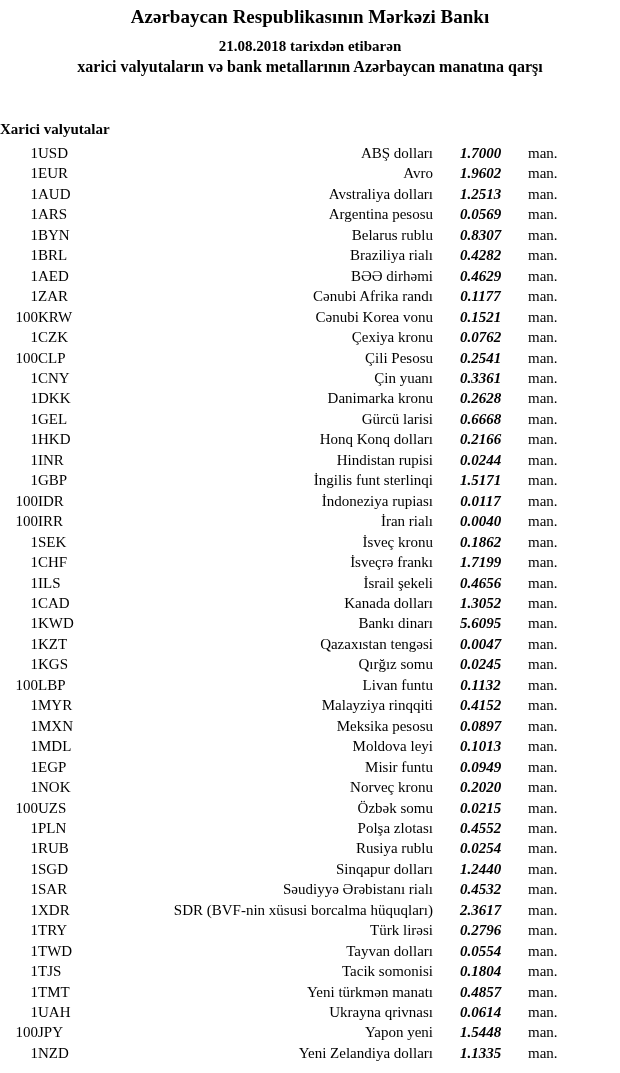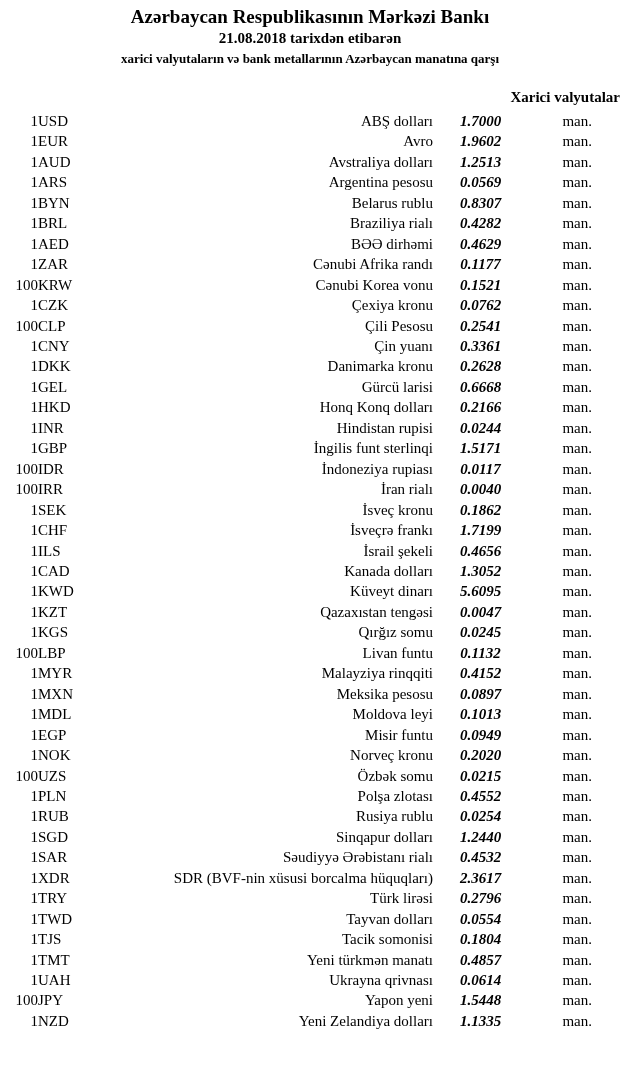--- a/index.html
+++ b/index.html
@@ -17,41 +17,41 @@
     overflow: hidden;
   }
   .hdr { text-align: center; }
   .bank-name {
     margin-top: 5px;
     font-size: 19px;
     line-height: 24px;
     font-weight: bold;
   }
   .date-line {
-    margin-top: 0;
+    margin-top: 8px;
     font-size: 15px;
     line-height: 18px;
     font-weight: bold;
   }
   .subtitle {
     margin-top: 3px;
-    font-size: 13px;
+    font-size: 16px;
     line-height: 18px;
     font-weight: bold;
   }
   .bulletin-title {
     margin-top: 2px;
     font-size: 15.5px;
     line-height: 19px;
     font-weight: bold;
     letter-spacing: 0.3px;
   }
   .section-title {
-    margin-top: 20px;
-    text-align: right;
+    margin-top: 44px;
+    text-align: left;
     font-size: 15px;
     line-height: 18px;
     font-weight: bold;
   }
   table.rates {
     border-collapse: collapse;
     table-layout: fixed;
     width: 592px;
     margin-top: 5px;
   }
@@ -62,21 +62,21 @@
     line-height: 20.45px;
     height: 20.45px;
     white-space: nowrap;
     overflow: hidden;
     vertical-align: middle;
   }
   td.c-nom  { width: 38px;  text-align: right; }
   td.c-code { width: 48px;  text-align: left; }
   td.c-name { padding-left: 9px; text-align: right; }
   td.c-rate { width: 95px;  text-align: center; font-weight: bold; font-style: italic; }
-  td.c-unit { width: 64px;  padding-left: 13px; text-align: right; }
+  td.c-unit { width: 64px;  padding-left: 13px; text-align: left; }
 </style>
 </head>
 <body>
 
 <div class="page">
   <div class="hdr">
     <div class="bank-name">Azərbaycan Respublikasının Mərkəzi Bankı</div>
     <div class="date-line">21.08.2018 tarixdən etibarən</div>
     <div class="subtitle">xarici valyutaların və bank metallarının Azərbaycan manatına qarşı</div>
   </div>
@@ -265,21 +265,21 @@
     <td class="c-nom">1</td>
     <td class="c-code">CAD</td>
     <td class="c-name">Kanada dolları</td>
     <td class="c-rate">1.3052</td>
     <td class="c-unit">man.</td>
   </tr>
 
   <tr>
     <td class="c-nom">1</td>
     <td class="c-code">KWD</td>
-    <td class="c-name">Küveyt dinarı</td>
+    <td class="c-name">Bankı dinarı</td>
     <td class="c-rate">5.6095</td>
     <td class="c-unit">man.</td>
   </tr>
 
   <tr>
     <td class="c-nom">1</td>
     <td class="c-code">KZT</td>
     <td class="c-name">Qazaxıstan tengəsi</td>
     <td class="c-rate">0.0047</td>
     <td class="c-unit">man.</td>

